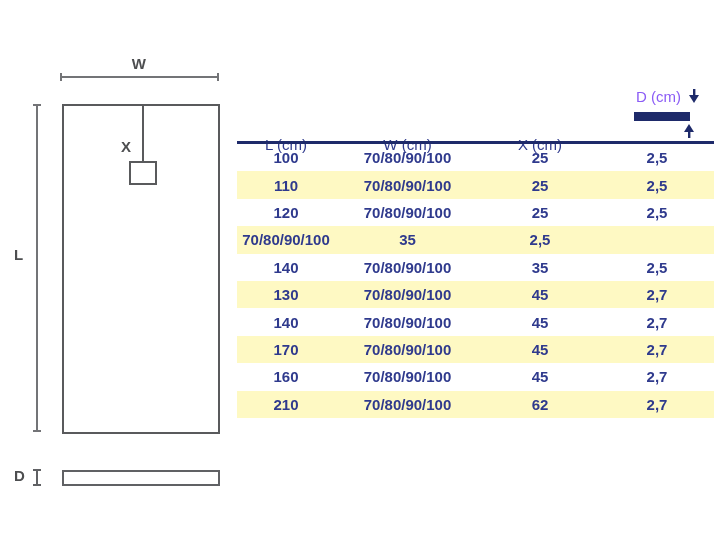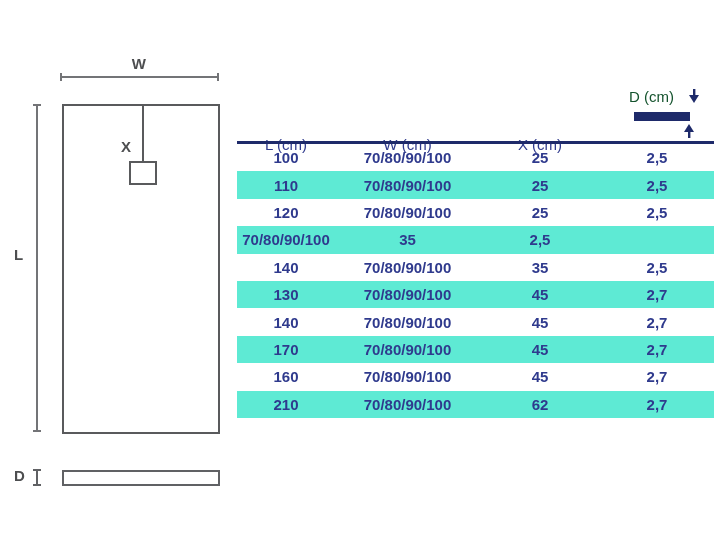--- a/index.html
+++ b/index.html
@@ -46,41 +46,41 @@
   .ibeam .cap-b { position: absolute; left: 0; bottom: 0; width: 8px; height: 2px; background: #606164; }
 
   
   #spec-table {
     position: absolute; left: 237px; top: 88px;
     width: 477px; height: 332px;
     color: #2f3a8d;
   }
   .dheader-row {
     position: absolute; top: 0; right: 14px;
-    display: flex; align-items: center; gap: 14px;
-    font-size: 15px; color: #14532d;
+    display: flex; align-items: center; gap: 7px;
+    font-size: 15px; color: #8b5cf6;
   }
   .dheader-bar { position: absolute; left: 397px; top: 24px; width: 56px; height: 9px; background: #1e2a6a; }
   .arrow-svg { display: block; }
   .up-arrow-wrap { position: absolute; left: 446px; top: 35px; }
   .col-grid { display: grid; grid-template-columns: 98px 145px 120px 114px; }
   .header-row {
     position: absolute; top: 26px; left: 0; width: 477px; height: 27px;
   }
   .header-row .hcell {
     display: flex; align-items: center; justify-content: center;
     font-size: 15px; font-weight: normal; color: #2f3a8d; margin-top: 22px;
   }
   .header-line {
     position: absolute; top: 53px; left: 0; width: 477px; height: 3px;
     background: #1e2a6a;
   }
   .rows-wrap { position: absolute; top: 56px; left: 0; width: 477px; }
   .trow { height: 27.4px; }
-  .trow.alt { background: #5eead4; }
+  .trow.alt { background: #fef9c3; }
   .trow .tcell {
     display: flex; align-items: center; justify-content: center;
     font-size: 15px; font-weight: bold; color: #2f3a8d;
   }
 </style>
 </head>
 <body>
 
 <div id="canvas">
 

